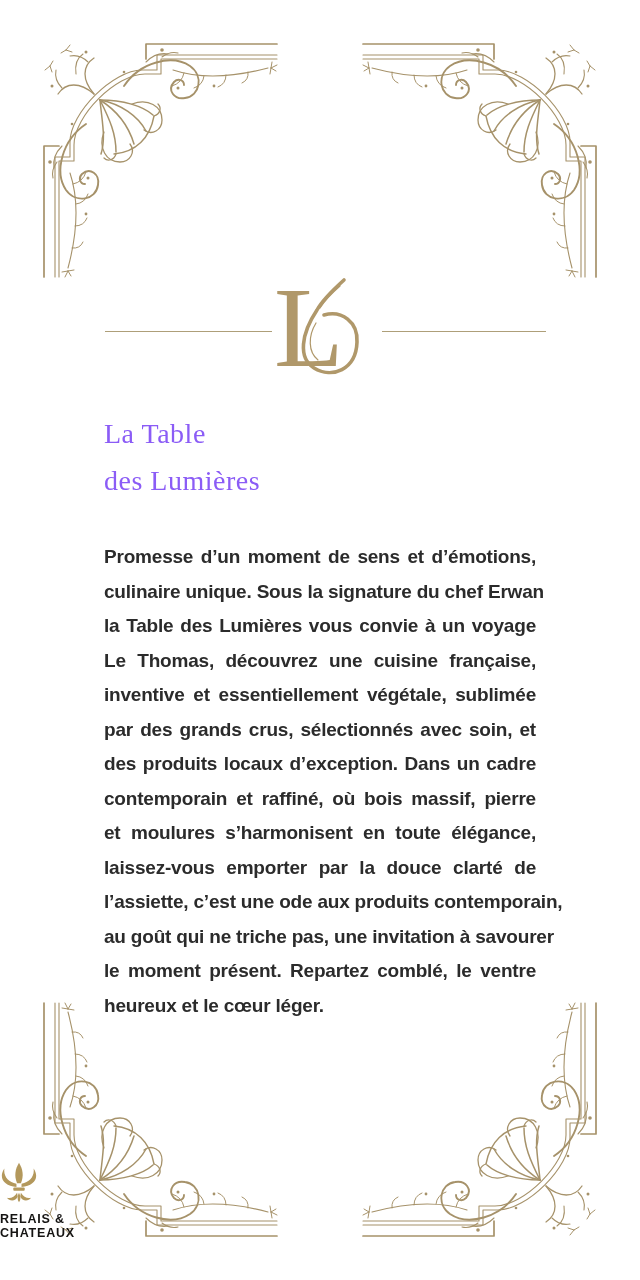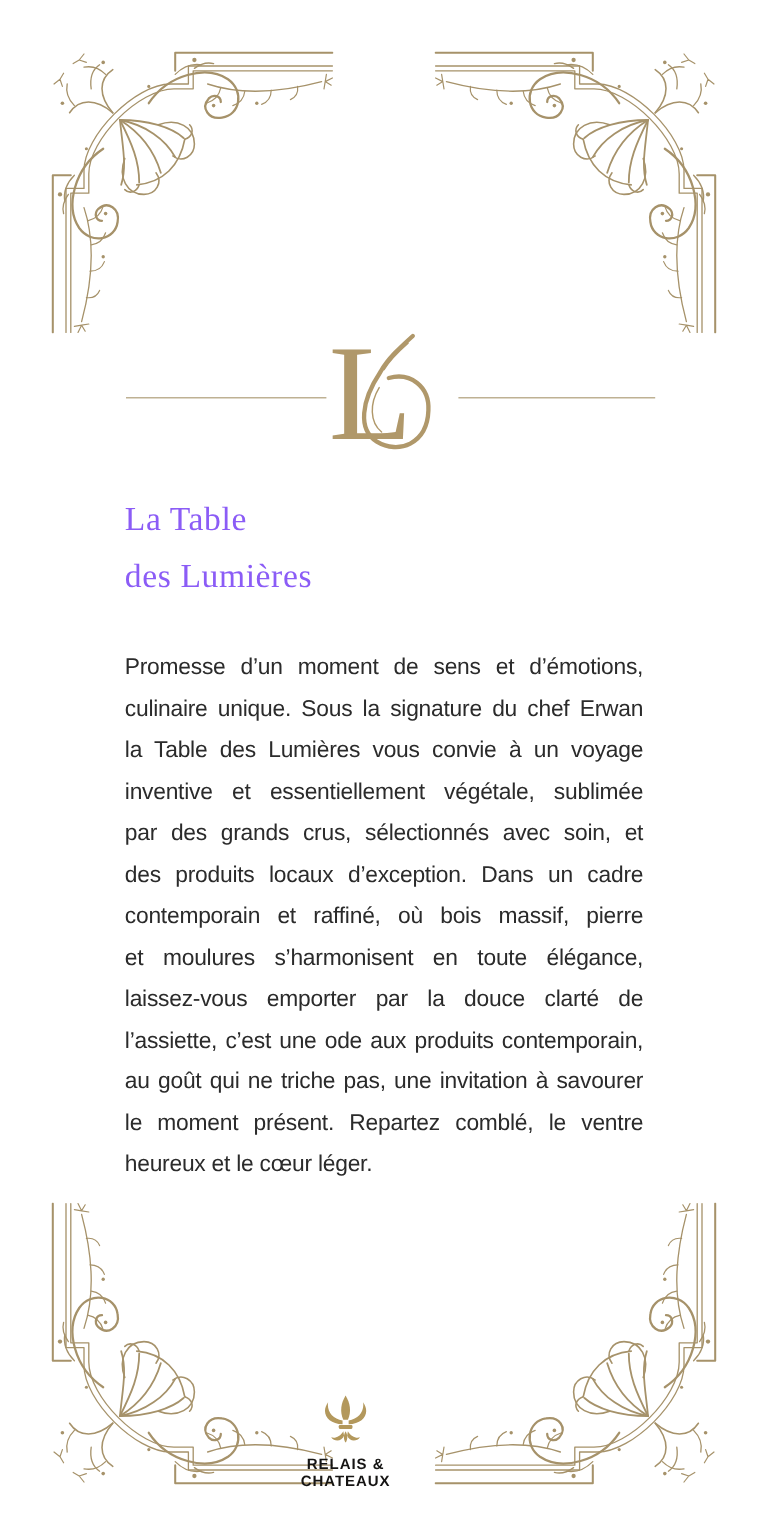--- a/index.html
+++ b/index.html
@@ -25,25 +25,25 @@
   
   .title {
     position:absolute; left:104px; top:410px;
     font-family:"Liberation Serif", serif; font-weight:400;
     font-size:28px; line-height:47px; letter-spacing:0.5px; color:#8b5cf6;
   }
   
   .body-text { position:absolute; left:104px; top:540px; width:432px; color:#2b2b2b; }
   .body-line {
     font-size:19px; line-height:34.5px; letter-spacing:-0.2px;
-    white-space:nowrap; text-align:justify; text-align-last:justify;
+    white-space:nowrap; text-align:justify; text-align-last:justify;font-weight:bold;
   }
   .body-line.last { text-align-last:left; }
   
-  .brand { position:absolute; left:0; top:1160px; width:576px; text-align:center; }
+  .brand { position:absolute; left:0; top:1160px; width:576px; text-align:left; }
   .brand svg.fleur { width:38px; height:45px; display:inline-block; }
   .brand-text {
     margin-top:4px; font-weight:700; font-size:12.5px; line-height:13.5px;
     letter-spacing:0.8px; color:#151413;
   }
 </style>
 </head>
 <body>
 
 <div id="screen">
@@ -150,20 +150,21 @@
 
   <div class="title">
     <div>La Table</div>
     <div>des Lumières</div>
   </div>
 
   <div class="body-text">
     <div class="body-line">Promesse d’un moment de sens et d’émotions,</div>
     <div class="body-line">culinaire unique. Sous la signature du chef Erwan</div>
     <div class="body-line">la Table des Lumières vous convie à un voyage</div>
+    <div class="body-line">Le Thomas, découvrez une cuisine française,</div>
     <div class="body-line">inventive et essentiellement végétale, sublimée</div>
     <div class="body-line">par des grands crus, sélectionnés avec soin, et</div>
     <div class="body-line">des produits locaux d’exception. Dans un cadre</div>
     <div class="body-line">contemporain et raffiné, où bois massif, pierre</div>
     <div class="body-line">et moulures s’harmonisent en toute élégance,</div>
     <div class="body-line">laissez-vous emporter par la douce clarté de</div>
     <div class="body-line">l’assiette, c’est une ode aux produits contemporain,</div>
     <div class="body-line">au goût qui ne triche pas, une invitation à savourer</div>
     <div class="body-line">le moment présent. Repartez comblé, le ventre</div>
     <div class="body-line last">heureux et le cœur léger.</div>

